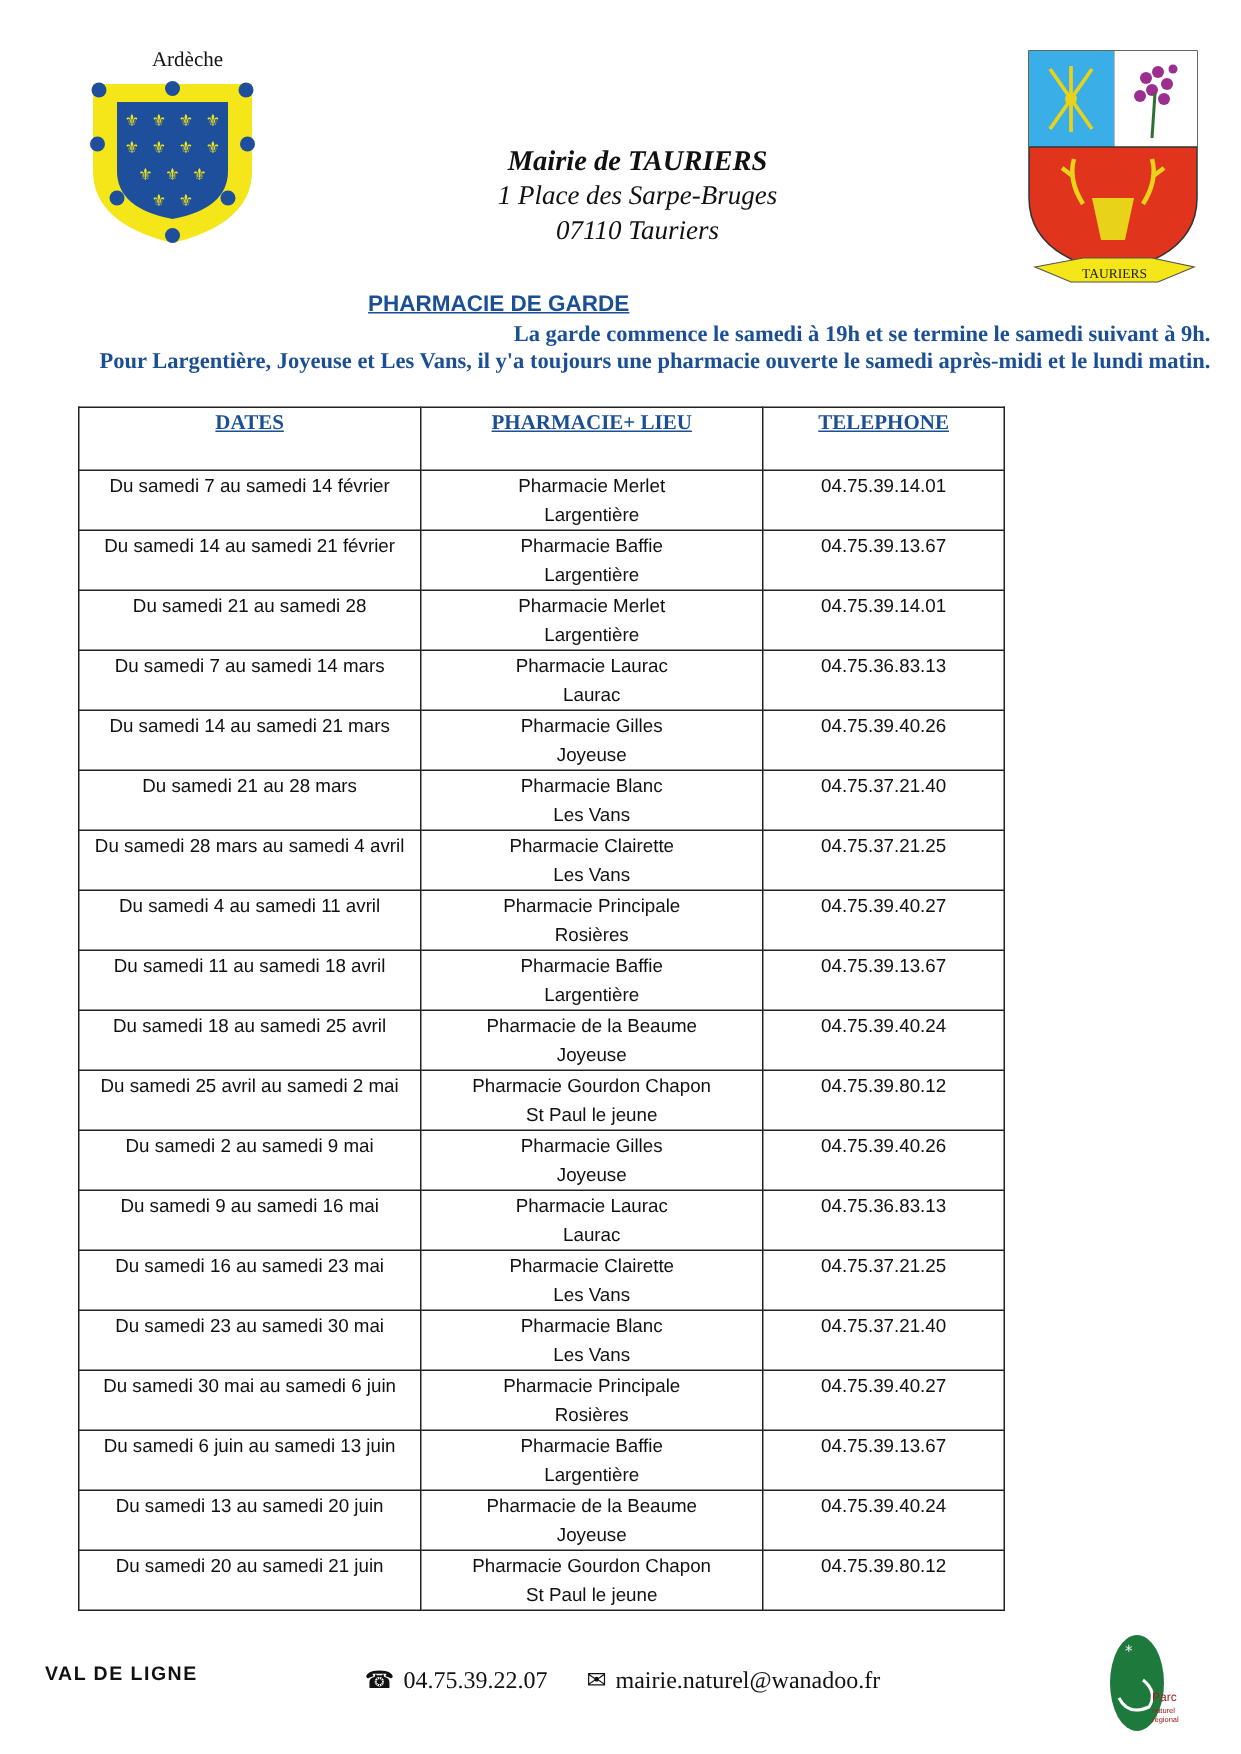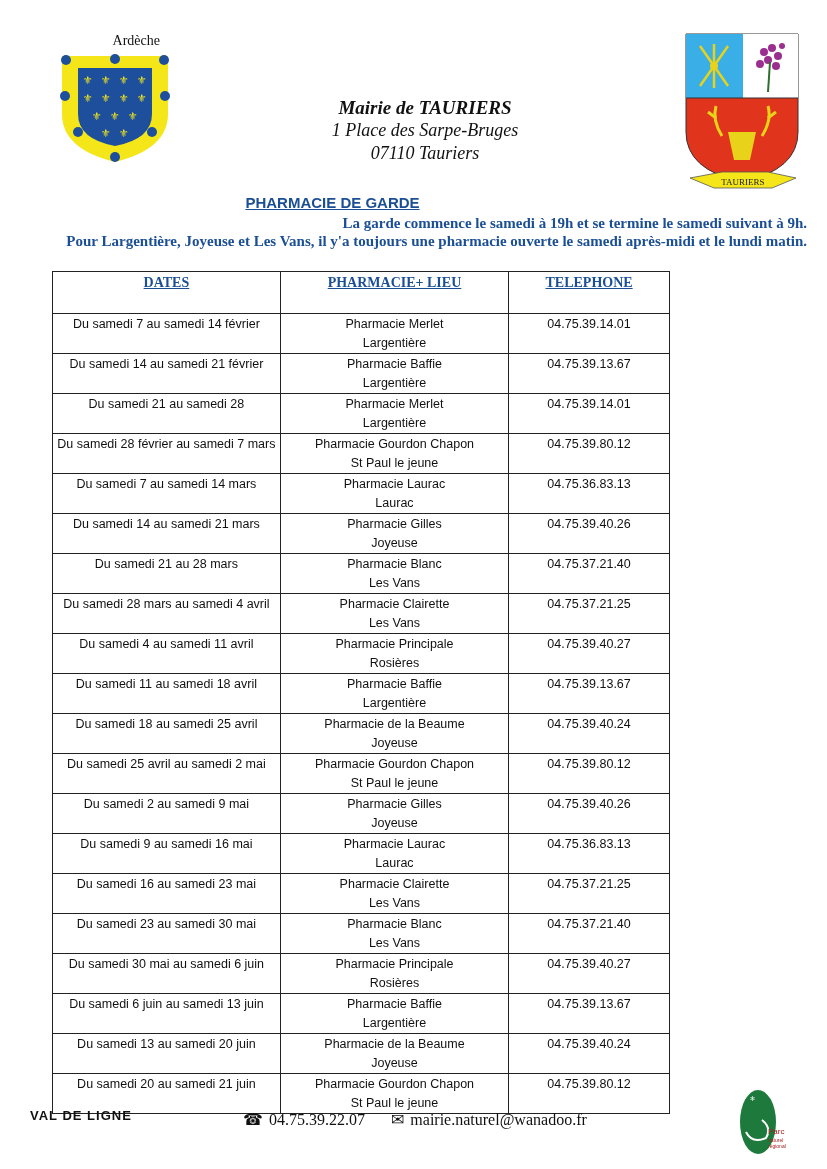--- a/index.html
+++ b/index.html
@@ -1,18 +1,18 @@
 <!DOCTYPE html>
 <html><head>
 <meta charset="utf-8">
 <style>
   html, body { margin:0; padding:0; background:#ffffff; }
   body { width:827px; height:1169px; position:relative; overflow:hidden; font-family:"Liberation Serif", serif; color:#111; }
   .abs { position:absolute; }
-  .ardeche-label { left:90px; top:33px; width:70px; text-align:right; font-size:14px; font-family:"Liberation Serif", serif; }
+  .ardeche-label { left:90px; top:33px; width:70px; text-align:center; font-size:14px; font-family:"Liberation Serif", serif; }
   .shield-left { left:60px; top:54px; width:110px; height:110px; }
   .shield-right { left:682px; top:32px; width:120px; height:160px; }
   .header { left:260px; top:56px; width:330px; text-align:center; font-family:"Liberation Serif", serif; font-style:italic; line-height:23px;margin-top:40px; }
   .header .name { font-weight:bold; font-size:19px; }
   .header .line { font-size:18px; }
   .title { left:0; top:194px; width:665px; text-align:center; font-family:"Liberation Sans", sans-serif; font-weight:bold; font-size:15px; color:#1b4f95; text-decoration:underline; }
   .intro { left:40px; top:214px; width:767px; text-align:right; font-family:"Liberation Serif", serif; font-weight:bold; font-size:15px; color:#1b4f95; line-height:18px; }
   table.garde { position:absolute; left:52px; top:271px; width:618px; border-collapse:collapse; font-family:"Liberation Sans", sans-serif; font-size:12.5px; }
   table.garde th, table.garde td { border:1px solid #222; text-align:center; vertical-align:top; padding:0; }
   table.garde th { height:38px; font-family:"Liberation Serif", serif; font-weight:bold; font-size:14px; color:#1b4f95; text-decoration:underline; padding-top:3px; }
@@ -135,28 +135,20 @@
       </tr>
       <tr>
         <td>Du samedi 21 au samedi 28</td>
         <td>
           <div>Pharmacie Merlet</div>
           <div>Largentière</div>
         </td>
         <td>04.75.39.14.01</td>
       </tr>
       <tr>
-        <td>Du samedi 28 février au samedi 7 mars</td>
-        <td>
-          <div>Pharmacie Gourdon Chapon</div>
-          <div>St Paul le jeune</div>
-        </td>
-        <td>04.75.39.80.12</td>
-      </tr>
-      <tr>
         <td>Du samedi 7 au samedi 14 mars</td>
         <td>
           <div>Pharmacie Laurac</div>
           <div>Laurac</div>
         </td>
         <td>04.75.36.83.13</td>
       </tr>
       <tr>
         <td>Du samedi 14 au samedi 21 mars</td>
         <td>

